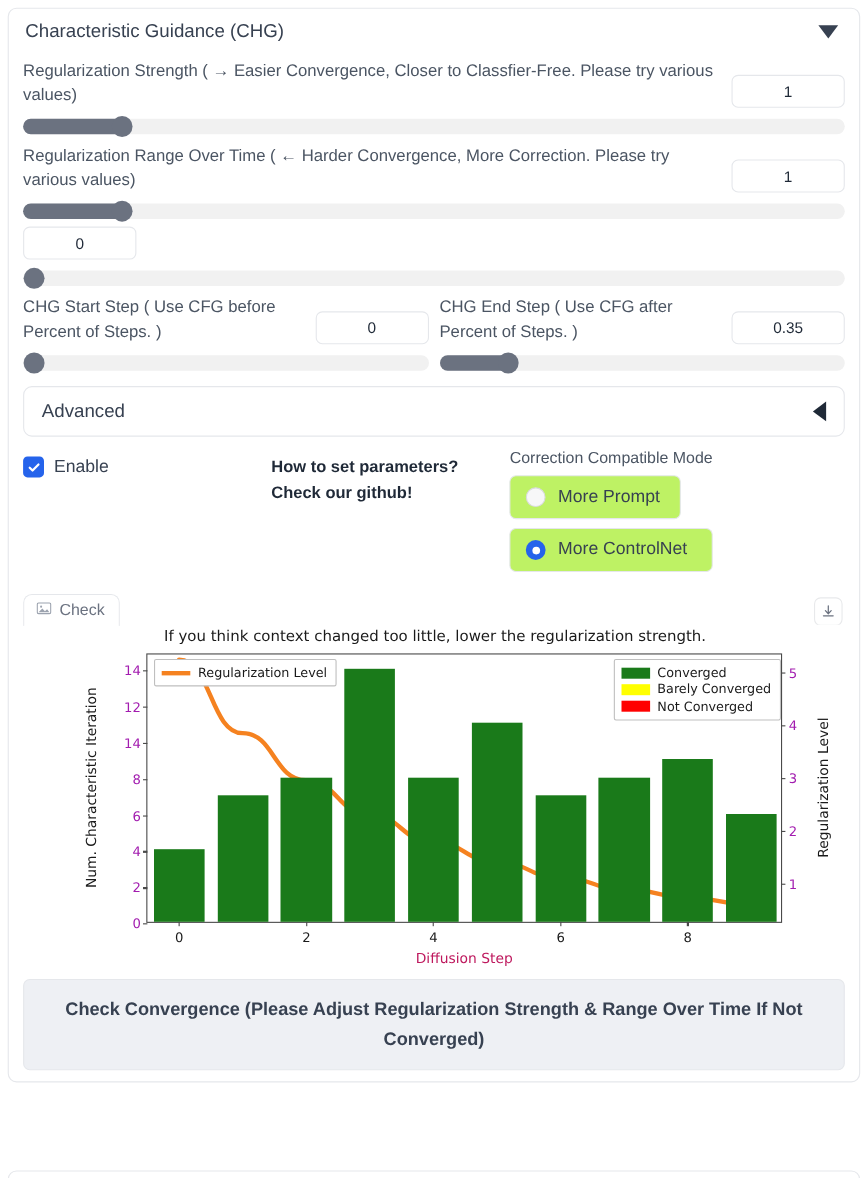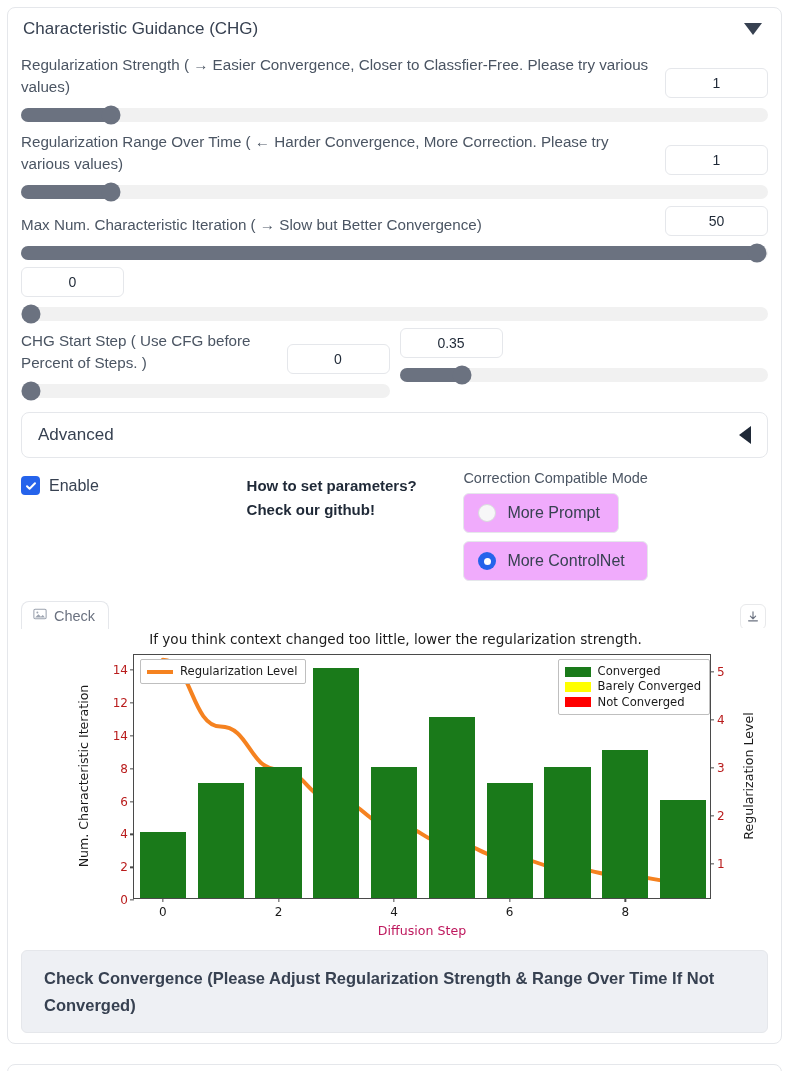--- a/index.html
+++ b/index.html
@@ -115,21 +115,21 @@
   .github-note {
     font-size: 15px; color: #1f2937; font-weight: bold;
     line-height: 1.62; max-width: 238px;
   }
 
   .radio-group-label {
     font-size: 14.5px; color: #4b5563; margin-bottom: 7px;
   }
   .radio-item {
     border: 1px solid #e5e7eb; border-radius: 6px;
-    background: #f0abfc;
+    background: #bef264;
     display: inline-flex; align-items: center; gap: 11px;
     padding: 10px 18px 10px 14px;
     margin-bottom: 8px;
     font-size: 16px; color: #374151;
   }
   .radio-item.wide { padding-right: 22px; }
   .radio-outer {
     width: 18px; height: 18px; border-radius: 50%;
     border: 1px solid #d9dade; background: #f7f7f8;
     flex: 0 0 auto;
@@ -179,21 +179,21 @@
     border: 1.3px solid #4a4a4a;
     background: #fff;
   }
   .bar {
     position: absolute; bottom: 0;
     background: #1a7a1a;
   }
   .curve { position: absolute; left: 0; top: 0; width: 100%; height: 100%; }
 
   .ytick-l, .ytick-r {
-    position: absolute; font-size: 12px; color: #b91c1c;
+    position: absolute; font-size: 12px; color: #a21caf;
     font-family: "DejaVu Sans", sans-serif;
     white-space: nowrap;
   }
   .ytick-l { right: 100%; margin-right: 6px; transform: translateY(-50%); }
   .ytick-r { left: 100%; margin-left: 7px; transform: translateY(-50%); }
   .tickmark-l, .tickmark-r {
     position: absolute; width: 4px; height: 1.3px; background: #4a4a4a;
     transform: translateY(-50%);
   }
   .tickmark-l { right: 100%; }
@@ -241,21 +241,21 @@
   .lg-item { display: flex; align-items: center; gap: 7px; line-height: 1.32; }
   .lg-swatch { width: 26px; height: 10px; flex: 0 0 auto; }
   .lg-linebar { width: 26px; height: 3.4px; background: #f58220; flex: 0 0 auto; }
 
   
   .check-btn {
     margin-top: 10px;
     border: 1px solid #e5e7eb; border-radius: 6px;
     background: #eef0f4;
     padding: 14px 22px;
-    text-align: left;
+    text-align: center;
     font-size: 16.5px; font-weight: bold; color: #374151;
     line-height: 1.6;
   }
 </style>
 </head>
 <body>
 
 <div class="panel">
 
   <div class="acc-header">
@@ -278,30 +278,20 @@
     <div class="row-top">
       <div class="lbl">Regularization Range Over Time ( ← Harder Convergence, More Correction. Please try various values)</div>
       <div class="numbox">1</div>
     </div>
     <div class="track">
       <div class="fill" style="width:12%"></div>
       <div class="thumb" style="left:12%"></div>
     </div>
   </div>
 
-  <div class="row">
-    <div class="row-top">
-      <div class="lbl">Max Num. Characteristic Iteration ( → Slow but Better Convergence)</div>
-      <div class="numbox">50</div>
-    </div>
-    <div class="track">
-      <div class="fill" style="width:99%"></div>
-      <div class="thumb" style="left:98.5%"></div>
-    </div>
-  </div>
 
   <div class="row">
     <div class="row-top">
       <div class="numbox">0</div>
     </div>
     <div class="track">
       <div class="fill" style="width:0%"></div>
       <div class="thumb" style="left:1.4%"></div>
     </div>
   </div>
@@ -312,20 +302,21 @@
         <div class="lbl">CHG Start Step ( Use CFG before Percent of Steps. )</div>
         <div class="numbox" style="width:103px">0</div>
       </div>
       <div class="track">
         <div class="fill" style="width:0%"></div>
         <div class="thumb" style="left:2.6%"></div>
       </div>
     </div>
     <div class="dual-col">
       <div class="row-top">
+        <div class="lbl">CHG End Step ( Use CFG after Percent of Steps. )</div>
         <div class="numbox" style="width:103px">0.35</div>
       </div>
       <div class="track">
         <div class="fill" style="width:17%"></div>
         <div class="thumb" style="left:17%"></div>
       </div>
     </div>
   </div>
 
   <div class="adv">

